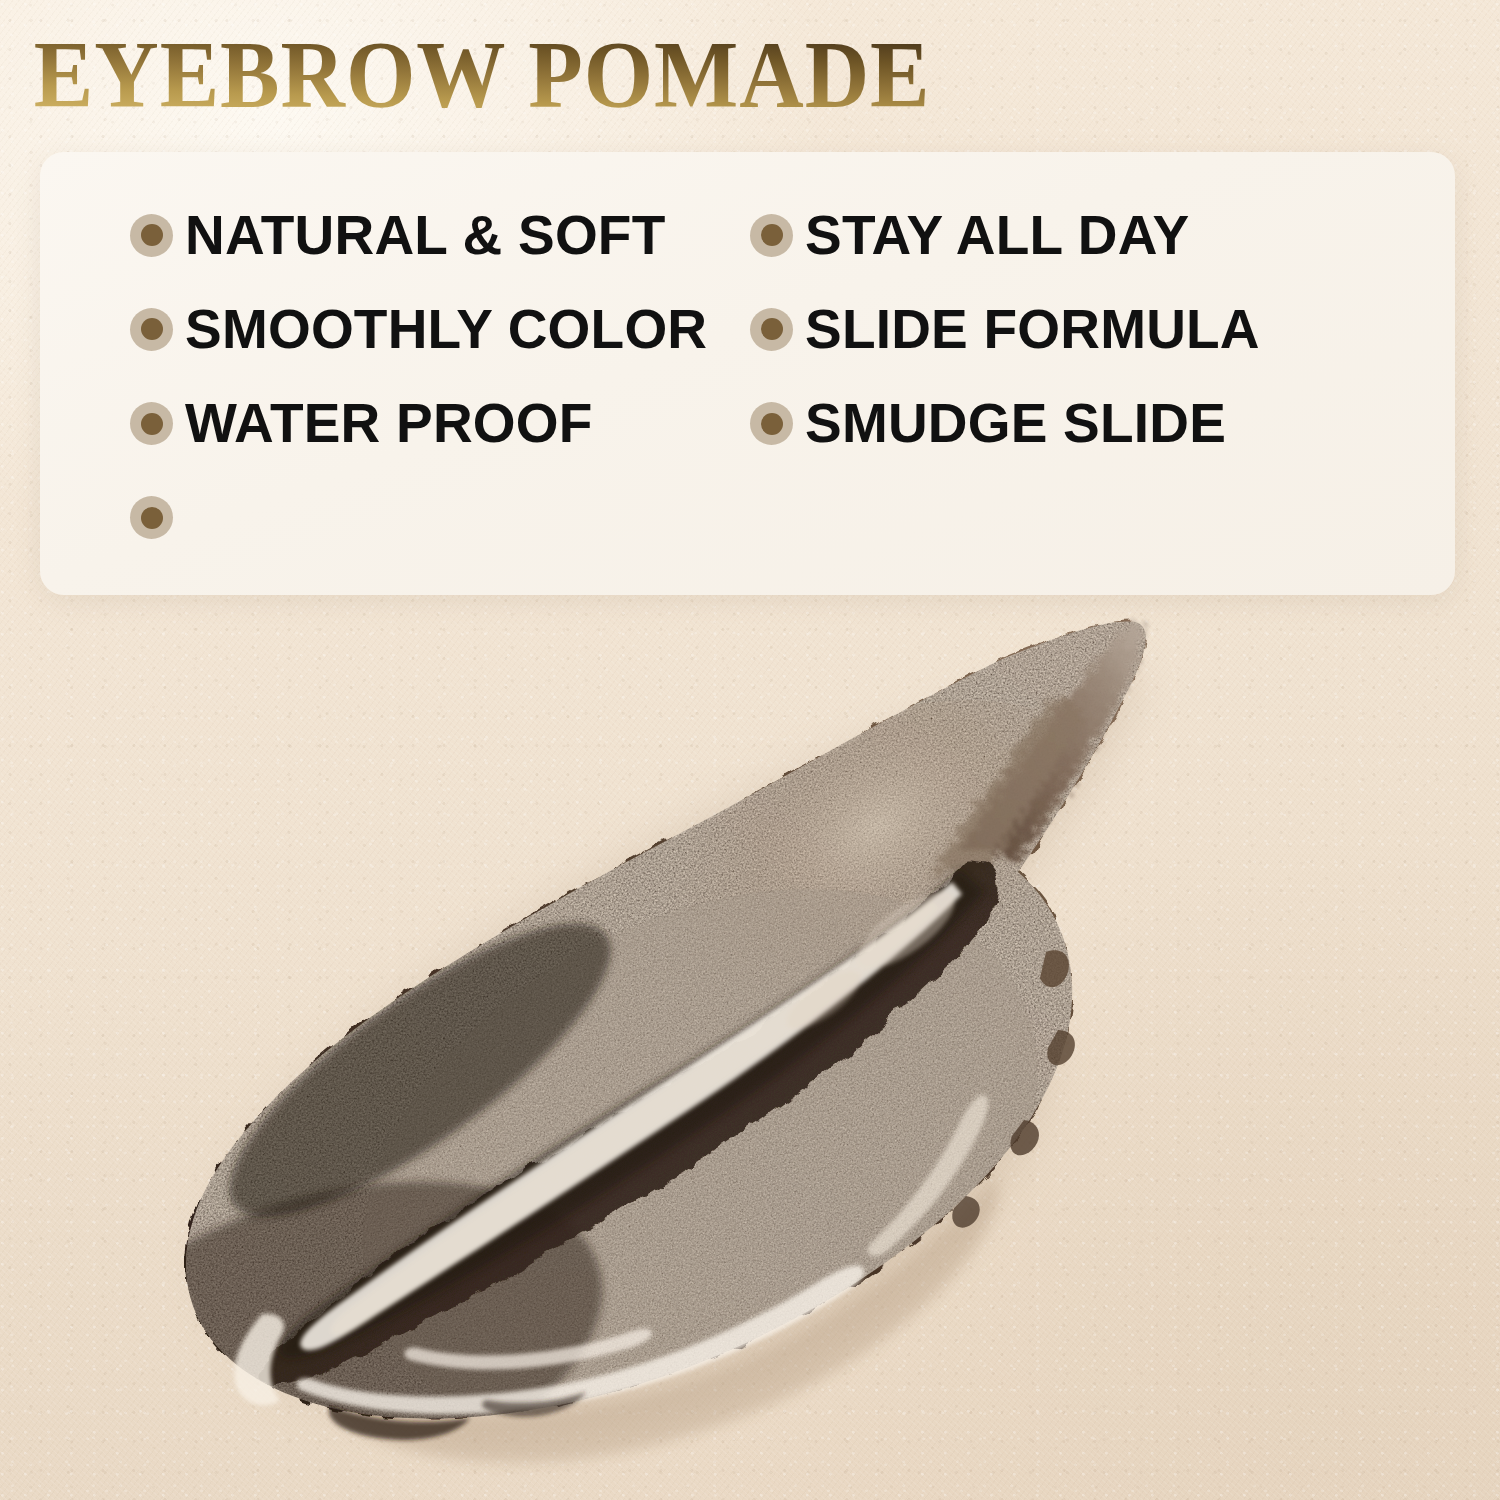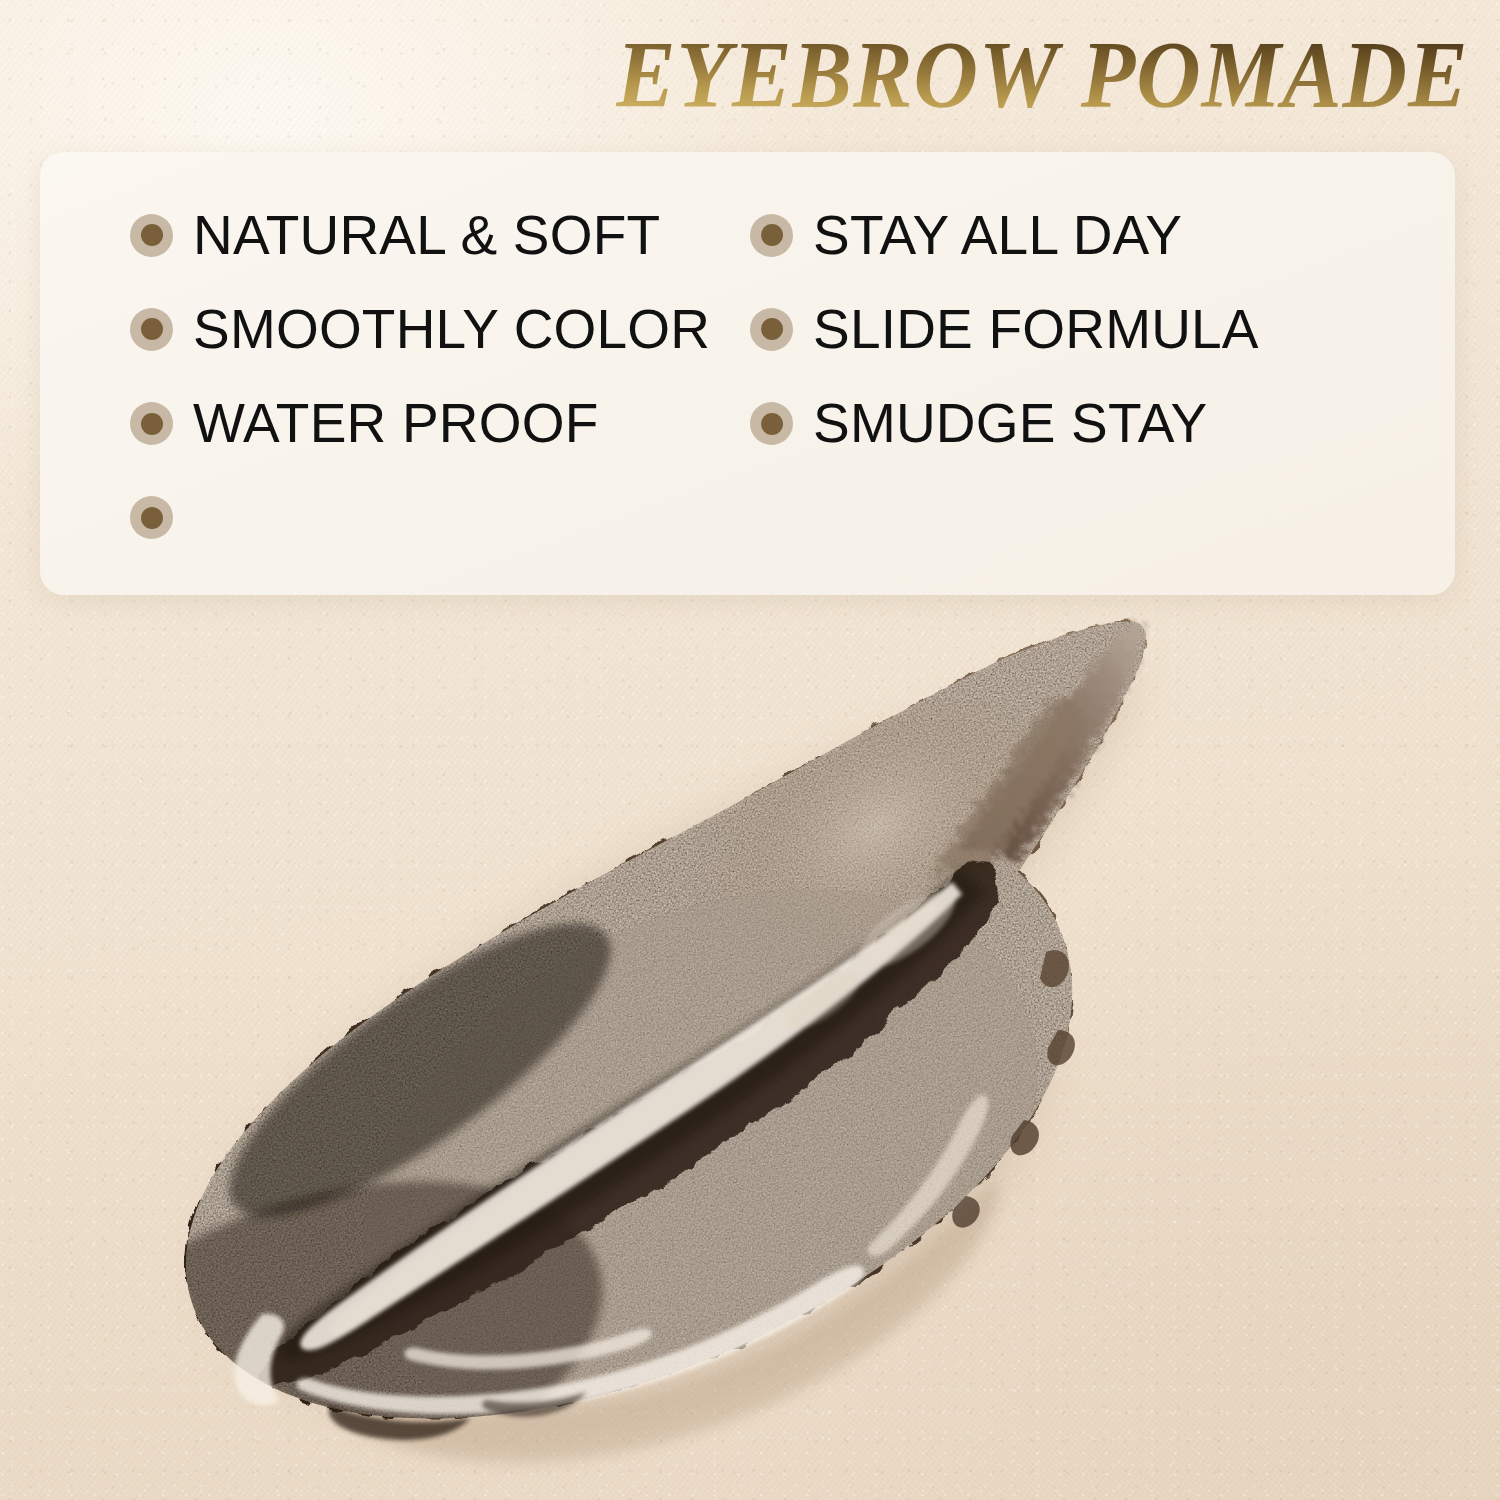--- a/index.html
+++ b/index.html
@@ -50,23 +50,22 @@
       repeating-linear-gradient(42deg, rgba(255,255,255,0.30) 0 1px, rgba(0,0,0,0) 1px 4px),
       repeating-linear-gradient(127deg, rgba(150,124,96,0.16) 0 1px, rgba(0,0,0,0) 1px 5px);
   }
 
   
   #title {
     position: absolute;
     top: 24px;
     left: 0;
     width: 1500px;
-    text-align: right;
+    text-align: left;
     z-index: 6;
-    font-style: italic;
   }
   #title .txt {
     display: inline-block;
     font-family: "Liberation Serif", "DejaVu Serif", serif;
     font-weight: bold;
     font-size: 96px;
     line-height: 1.06;
     letter-spacing: 1px;
     transform: scaleX(0.93);
     transform-origin: center;
@@ -101,23 +100,24 @@
     inset: 0;
     display: grid;
     grid-template-columns: 700px 715px;
     grid-template-rows: repeat(4, 1fr);
     padding: 36px 0 30px 0;
     box-sizing: border-box;
   }
   .feature {
     display: flex;
     align-items: center;
-    gap: 20px;
+    gap: 12px;
     padding-left: 90px;
     box-sizing: border-box;
+    font-weight: bold;
   }
   .feature.col-right { padding-left: 10px; align-items: center; }
 
   .bullet {
     flex: 0 0 auto;
     width: 43px;
     height: 43px;
     border-radius: 50%;
     background: #C7B9A5;
     display: flex;
@@ -194,21 +194,21 @@
       <div class="feature col-left">
         <span class="bullet">
             <span class="core"></span>
           </span>
         <span class="feature-label">WATER PROOF</span>
       </div>
       <div class="feature col-right">
         <span class="bullet">
             <span class="core"></span>
           </span>
-        <span class="feature-label">SMUDGE STAY</span>
+        <span class="feature-label">SMUDGE SLIDE</span>
       </div>
 
       <div class="feature col-left">
         <span class="bullet">
             <span class="core"></span>
           </span>
       </div>
 
     </div>
   </div>

